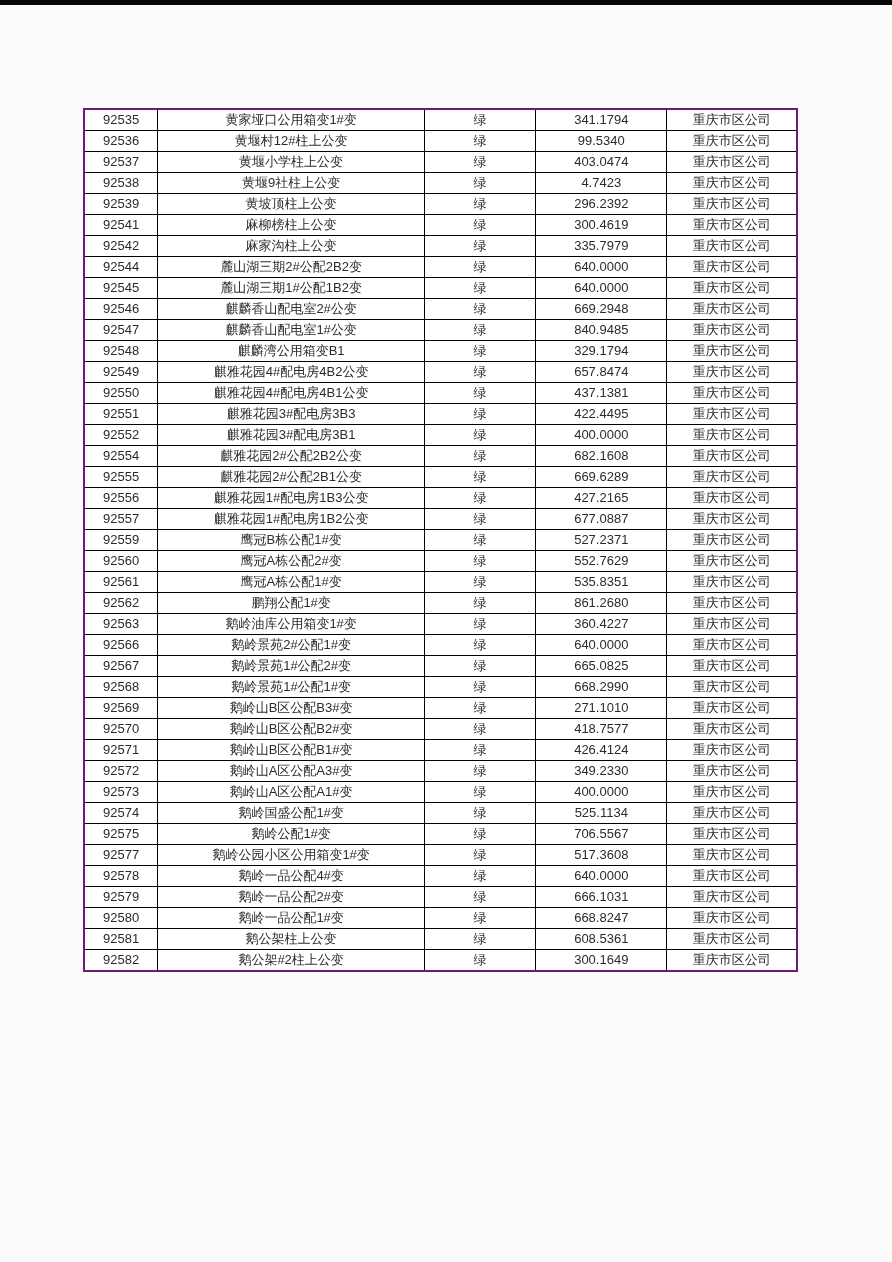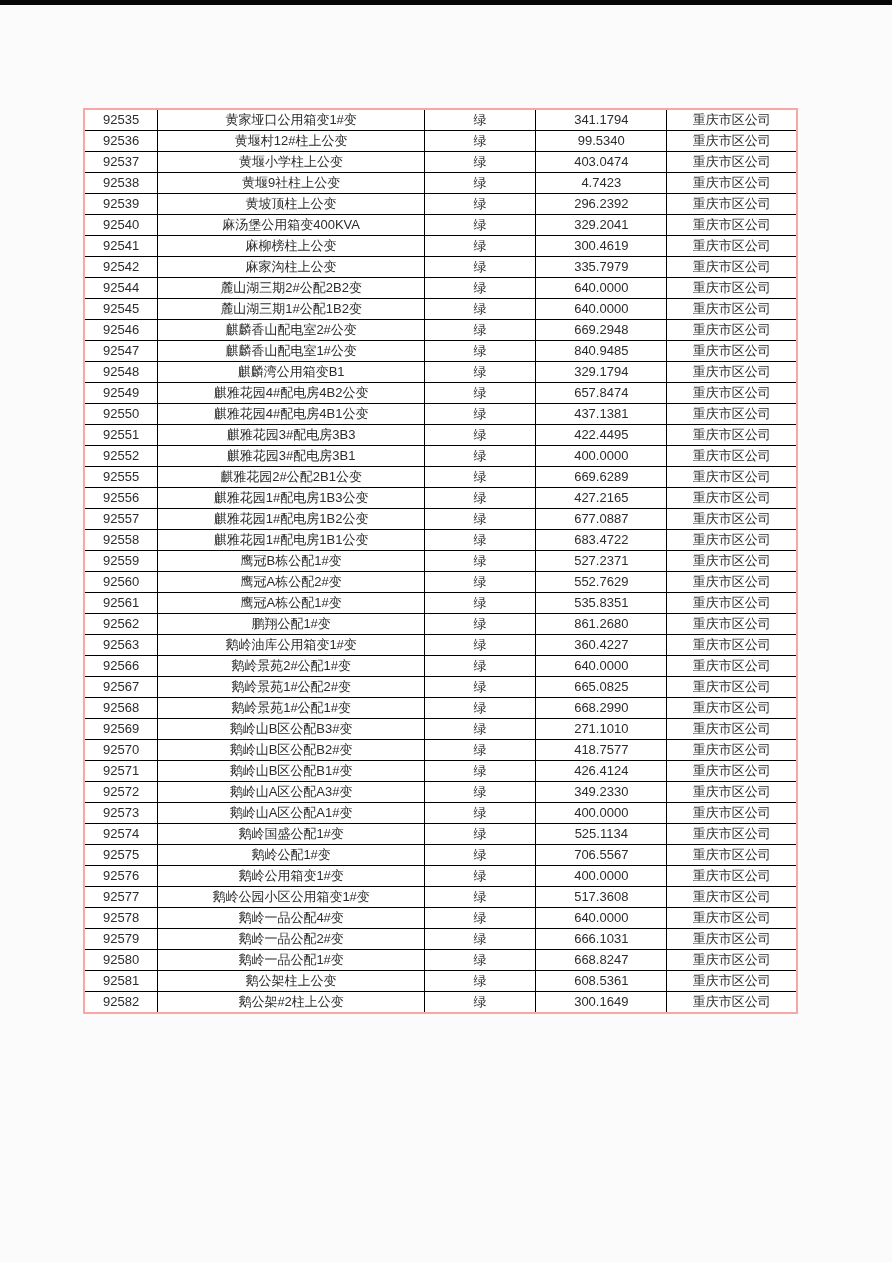--- a/index.html
+++ b/index.html
@@ -23,21 +23,21 @@
     background: #070707;
   }
   .data-table {
     position: absolute;
     left: 83px;
     top: 108px;
     width: 715px;
     border-collapse: collapse;
     table-layout: fixed;
     background: #ffffff;
-    border: 2px solid #fca5a5;
+    border: 2px solid #701a75;
   }
   .data-table td {
     border: 1.5px solid #000000;
     height: 20px;
     line-height: 20px;
     padding: 0 2px;
     text-align: center;
     vertical-align: middle;
     font-size: 13px;
     color: #2b2b2b;
@@ -93,27 +93,20 @@
         <td class="col-company">重庆市区公司</td>
       </tr>
       <tr>
         <td class="col-id">92539</td>
         <td class="col-name">黄坡顶柱上公变</td>
         <td class="col-status">绿</td>
         <td class="col-value">296.2392</td>
         <td class="col-company">重庆市区公司</td>
       </tr>
       <tr>
-        <td class="col-id">92540</td>
-        <td class="col-name">麻汤堡公用箱变400KVA</td>
-        <td class="col-status">绿</td>
-        <td class="col-value">329.2041</td>
-        <td class="col-company">重庆市区公司</td>
-      </tr>
-      <tr>
         <td class="col-id">92541</td>
         <td class="col-name">麻柳榜柱上公变</td>
         <td class="col-status">绿</td>
         <td class="col-value">300.4619</td>
         <td class="col-company">重庆市区公司</td>
       </tr>
       <tr>
         <td class="col-id">92542</td>
         <td class="col-name">麻家沟柱上公变</td>
         <td class="col-status">绿</td>
@@ -177,20 +170,27 @@
         <td class="col-company">重庆市区公司</td>
       </tr>
       <tr>
         <td class="col-id">92552</td>
         <td class="col-name">麒雅花园3#配电房3B1</td>
         <td class="col-status">绿</td>
         <td class="col-value">400.0000</td>
         <td class="col-company">重庆市区公司</td>
       </tr>
       <tr>
+        <td class="col-id">92554</td>
+        <td class="col-name">麒雅花园2#公配2B2公变</td>
+        <td class="col-status">绿</td>
+        <td class="col-value">682.1608</td>
+        <td class="col-company">重庆市区公司</td>
+      </tr>
+      <tr>
         <td class="col-id">92555</td>
         <td class="col-name">麒雅花园2#公配2B1公变</td>
         <td class="col-status">绿</td>
         <td class="col-value">669.6289</td>
         <td class="col-company">重庆市区公司</td>
       </tr>
       <tr>
         <td class="col-id">92556</td>
         <td class="col-name">麒雅花园1#配电房1B3公变</td>
         <td class="col-status">绿</td>
@@ -198,27 +198,20 @@
         <td class="col-company">重庆市区公司</td>
       </tr>
       <tr>
         <td class="col-id">92557</td>
         <td class="col-name">麒雅花园1#配电房1B2公变</td>
         <td class="col-status">绿</td>
         <td class="col-value">677.0887</td>
         <td class="col-company">重庆市区公司</td>
       </tr>
       <tr>
-        <td class="col-id">92558</td>
-        <td class="col-name">麒雅花园1#配电房1B1公变</td>
-        <td class="col-status">绿</td>
-        <td class="col-value">683.4722</td>
-        <td class="col-company">重庆市区公司</td>
-      </tr>
-      <tr>
         <td class="col-id">92559</td>
         <td class="col-name">鹰冠B栋公配1#变</td>
         <td class="col-status">绿</td>
         <td class="col-value">527.2371</td>
         <td class="col-company">重庆市区公司</td>
       </tr>
       <tr>
         <td class="col-id">92560</td>
         <td class="col-name">鹰冠A栋公配2#变</td>
         <td class="col-status">绿</td>
@@ -307,27 +300,20 @@
         <td class="col-name">鹅岭国盛公配1#变</td>
         <td class="col-status">绿</td>
         <td class="col-value">525.1134</td>
         <td class="col-company">重庆市区公司</td>
       </tr>
       <tr>
         <td class="col-id">92575</td>
         <td class="col-name">鹅岭公配1#变</td>
         <td class="col-status">绿</td>
         <td class="col-value">706.5567</td>
-        <td class="col-company">重庆市区公司</td>
-      </tr>
-      <tr>
-        <td class="col-id">92576</td>
-        <td class="col-name">鹅岭公用箱变1#变</td>
-        <td class="col-status">绿</td>
-        <td class="col-value">400.0000</td>
         <td class="col-company">重庆市区公司</td>
       </tr>
       <tr>
         <td class="col-id">92577</td>
         <td class="col-name">鹅岭公园小区公用箱变1#变</td>
         <td class="col-status">绿</td>
         <td class="col-value">517.3608</td>
         <td class="col-company">重庆市区公司</td>
       </tr>
       <tr>

